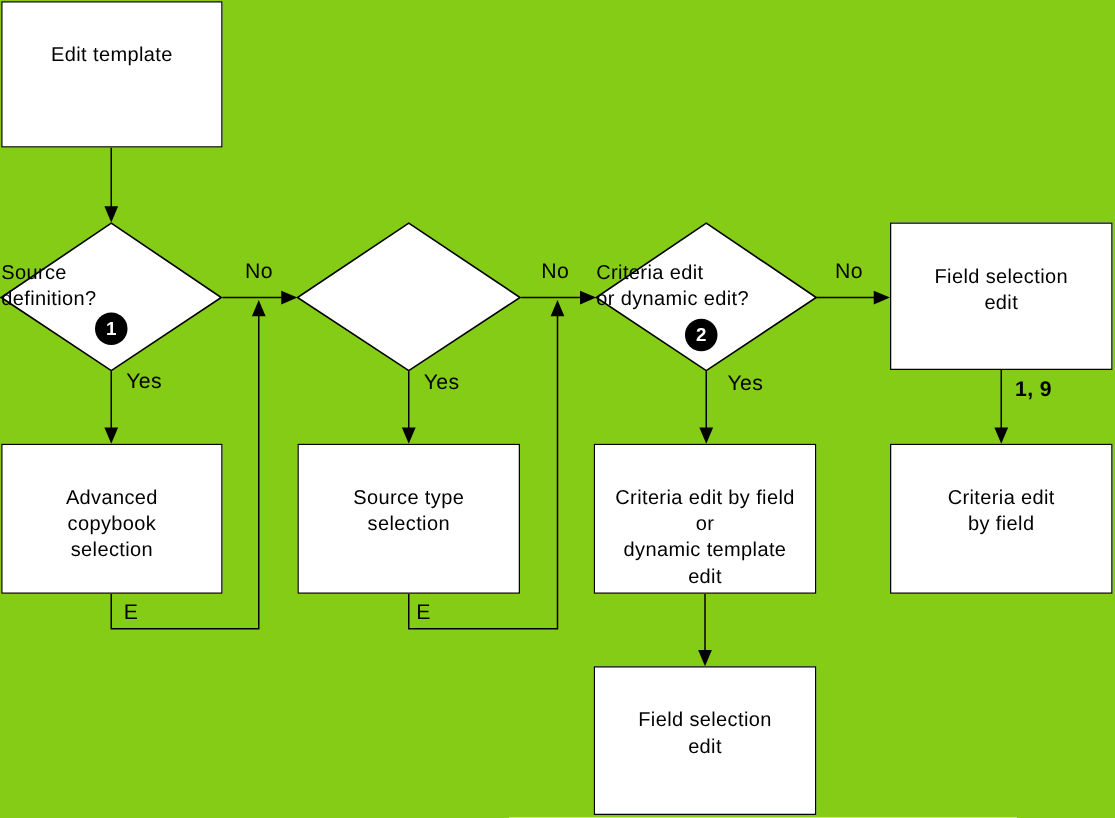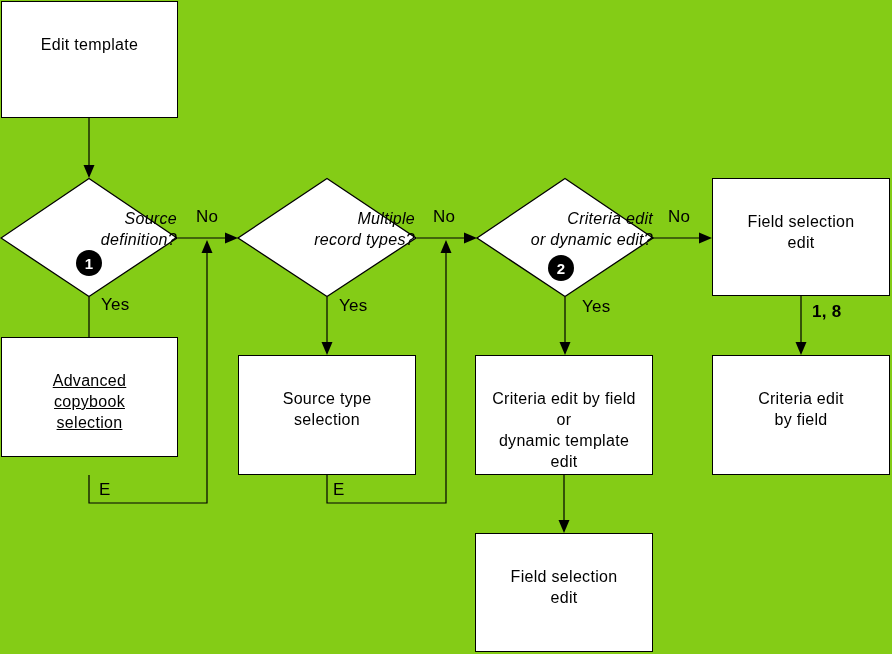--- a/index.html
+++ b/index.html
@@ -21,26 +21,25 @@
     text-align: center;
     font-size: 16px;
     line-height: 21px;
     letter-spacing: 0.3px;
     padding-top: 32px;
     white-space: pre-line;
   }
   .decision-label {
     position: absolute;
     width: 176px;
-    text-align: right;
+    text-align: left;
     font-size: 16px;
     line-height: 21px;
     letter-spacing: 0.3px;
     white-space: pre-line;
-    font-style: italic;
   }
   .edge-label {
     position: absolute;
     font-size: 17px;
     line-height: 18px;
     letter-spacing: 0.3px;
     text-align: center;
   }
   .edge-label.bold { font-weight: bold; }
   .marker {
@@ -99,21 +98,21 @@
     </g>
     <g fill="#ffffff" stroke="#000000" stroke-width="1.3">
       <polygon points="89,178.5 177,238 89,296.5 1,238"></polygon>
       <polygon points="327,178.5 416,238 327,296.5 238,238"></polygon>
       <polygon points="565,178.5 653,238 565,296.5 477,238"></polygon>
     </g>
   </svg>
 
   <div class="box" style="left:1px; top:1px; width:177px; height:117px;">Edit template</div>
 
-  <div class="box" style="left:1px; top:337px; width:177px; height:120px;text-decoration:underline;">Advanced
+  <div class="box" style="left:1px; top:355px; width:177px; height:120px;">Advanced
 copybook
 selection</div>
 
   <div class="box" style="left:238px; top:355px; width:178px; height:120px;">Source type
 selection</div>
 
   <div class="box" style="left:475px; top:355px; width:178px; height:120px;">Criteria edit by field
 or
 dynamic template
 edit</div>
@@ -123,22 +122,20 @@
 
   <div class="box" style="left:712px; top:355px; width:178px; height:120px;">Criteria edit
 by field</div>
 
   <div class="box" style="left:475px; top:533px; width:178px; height:119px;">Field selection
 edit</div>
 
   <div class="decision-label" style="left:1px; top:208px;">Source
 definition?</div>
 
-  <div class="decision-label" style="left:239px; top:208px;">Multiple
-record types?</div>
 
   <div class="decision-label" style="left:477px; top:208px;">Criteria edit
 or dynamic edit?</div>
 
   <div class="marker" style="left:76px; top:250px;">1</div>
 
   <div class="marker" style="left:548px; top:255px;">2</div>
 
   <span class="edge-label" style="left:196px; top:208px;">No</span>
 
@@ -149,15 +146,15 @@
   <span class="edge-label" style="left:339px; top:297px;">Yes</span>
 
   <span class="edge-label" style="left:668px; top:208px;">No</span>
 
   <span class="edge-label" style="left:582px; top:298px;">Yes</span>
 
   <span class="edge-label" style="left:99px; top:481px;">E</span>
 
   <span class="edge-label" style="left:333px; top:481px;">E</span>
 
-  <span class="edge-label bold" style="left:812px; top:303px;">1, 8</span>
+  <span class="edge-label bold" style="left:812px; top:303px;">1, 9</span>
 
 </div>
 
 </body></html>

